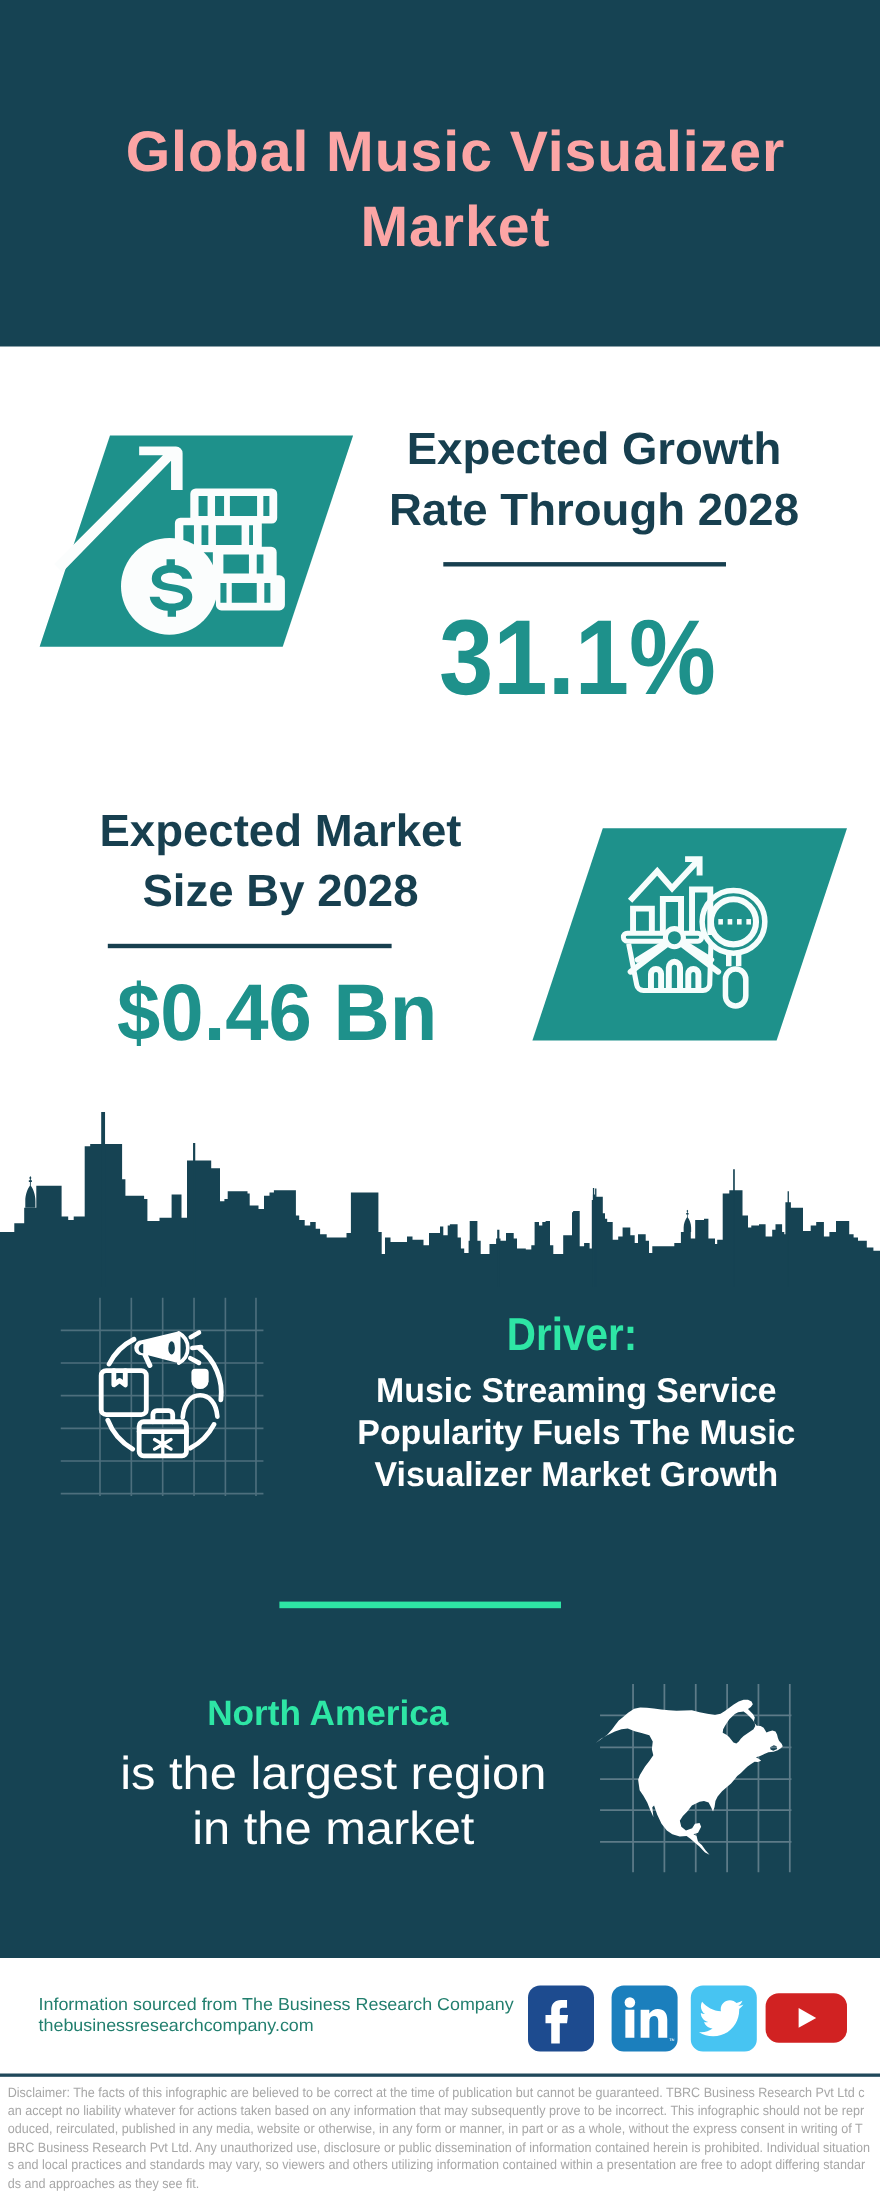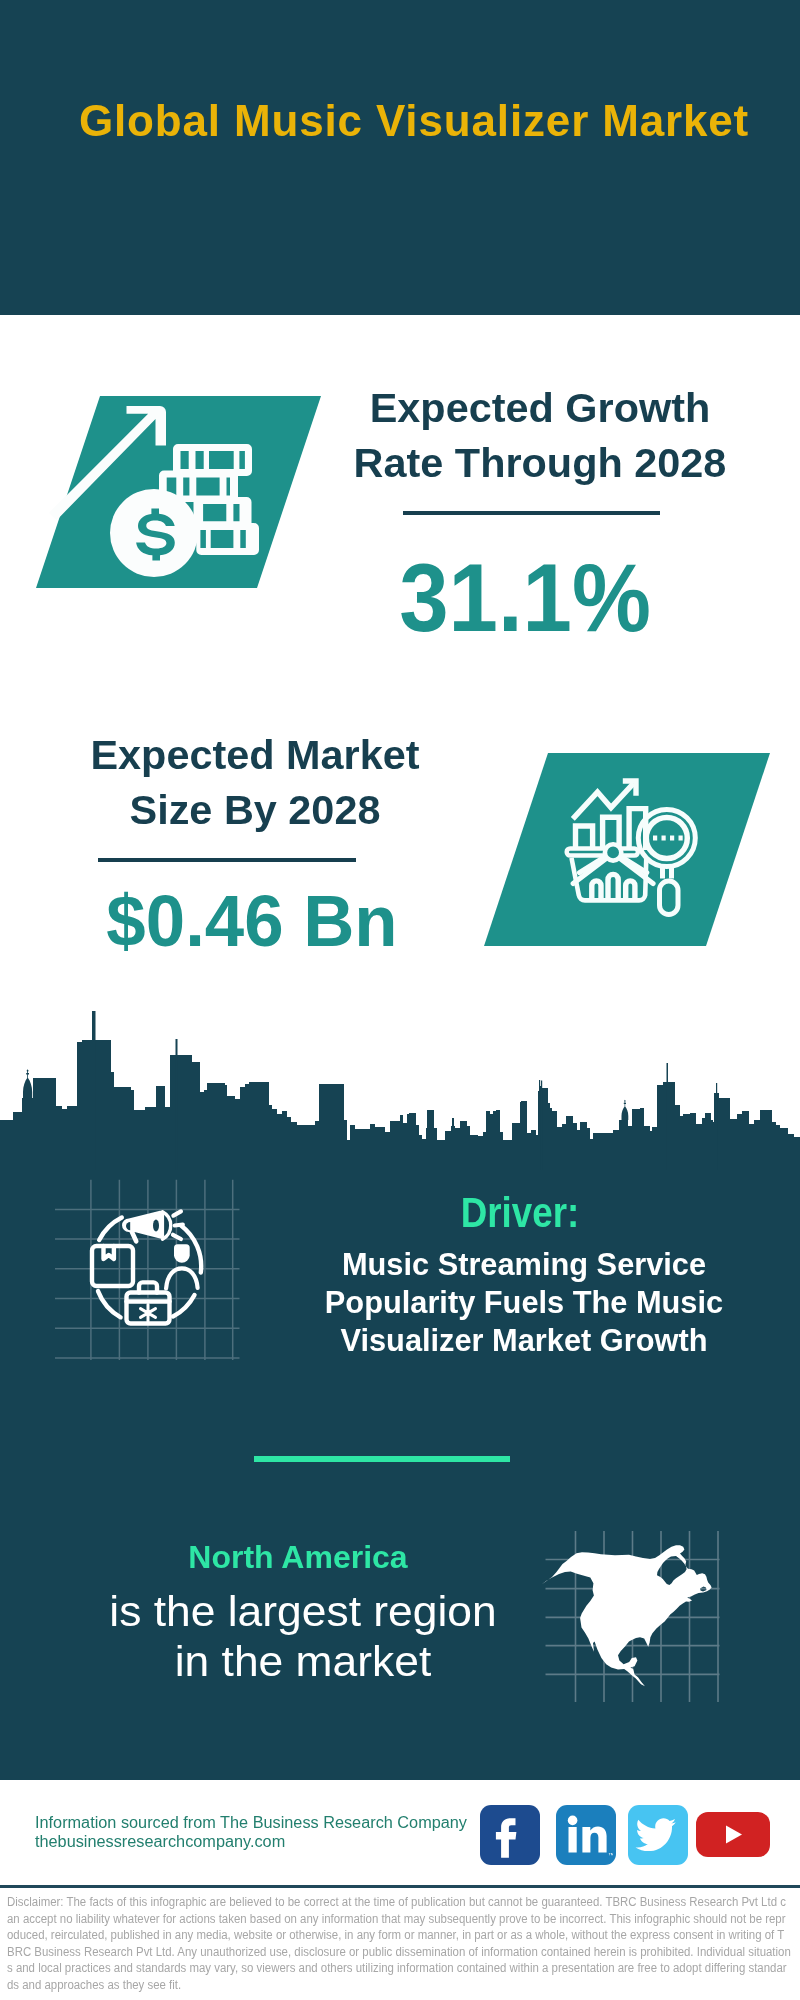--- a/index.html
+++ b/index.html
@@ -1,22 +1,22 @@
 <!DOCTYPE html>
 <html><head>
 <meta charset="utf-8">
 <style>
   html,body{margin:0;padding:0;}
   body{width:800px;height:2000px;background:#ffffff;font-family:"Liberation Sans",sans-serif;overflow:hidden;}
   .page{position:relative;width:800px;height:2000px;background:#fff;}
 
   
   .header{position:absolute;left:0;top:0;width:800px;height:315px;background:#164353;}
-  .header-title{position:absolute;left:54px;top:86px;width:720px;text-align:center;color:#eab308;
-                font-size:44px;font-weight:bold;line-height:69px;letter-spacing:0.85px;}
+  .header-title{position:absolute;left:54px;top:104px;width:720px;text-align:center;color:#fca5a5;
+                font-size:52px;font-weight:bold;line-height:69px;letter-spacing:0.85px;}
   .stat-head{position:absolute;color:#173f4f;font-weight:bold;font-size:41px;line-height:55px;text-align:center;transform:scaleX(1.01);}
   .rule{position:absolute;height:4px;background:#173f4f;}
   .stat-val{position:absolute;color:#1e918b;font-weight:bold;font-size:97px;line-height:97px;text-align:center;transform:scaleX(0.915);}
   .stat-val2{position:absolute;color:#1e918b;font-weight:bold;font-size:73px;line-height:73px;text-align:center;transform:scaleX(0.97);}
 
   
   .darkband{position:absolute;left:0;width:800px;background:#164353;}
   .skyline{position:absolute;left:0;width:800px;}
 
   .driver-label{position:absolute;text-align:center;color:#2ee6a5;font-weight:bold;font-size:42px;line-height:42px;transform:scaleX(0.875);}

